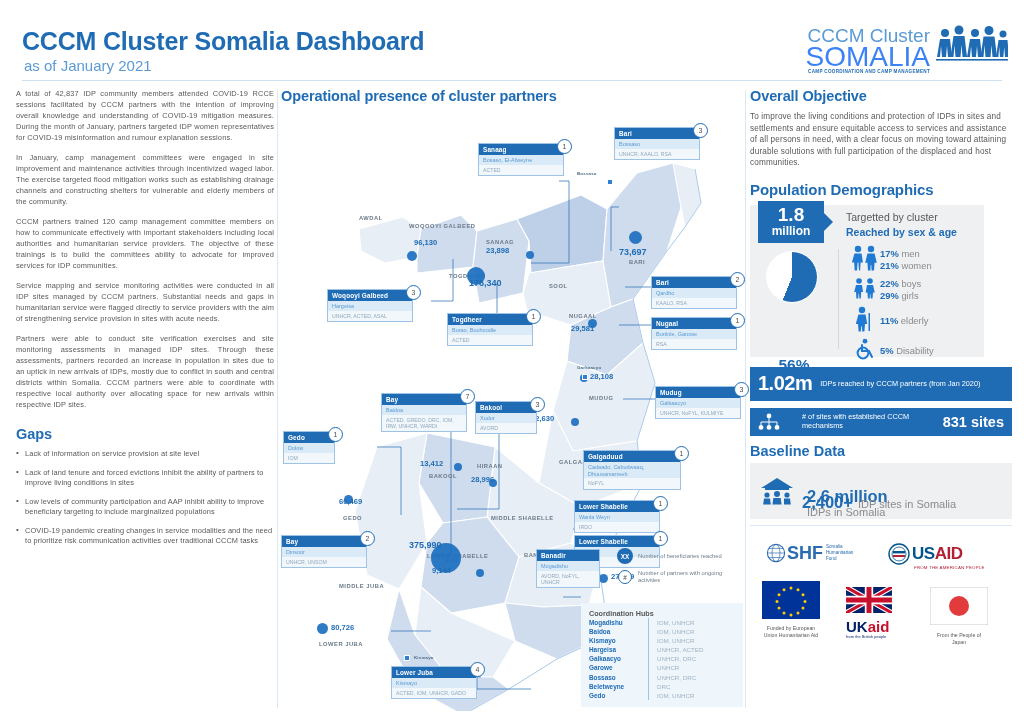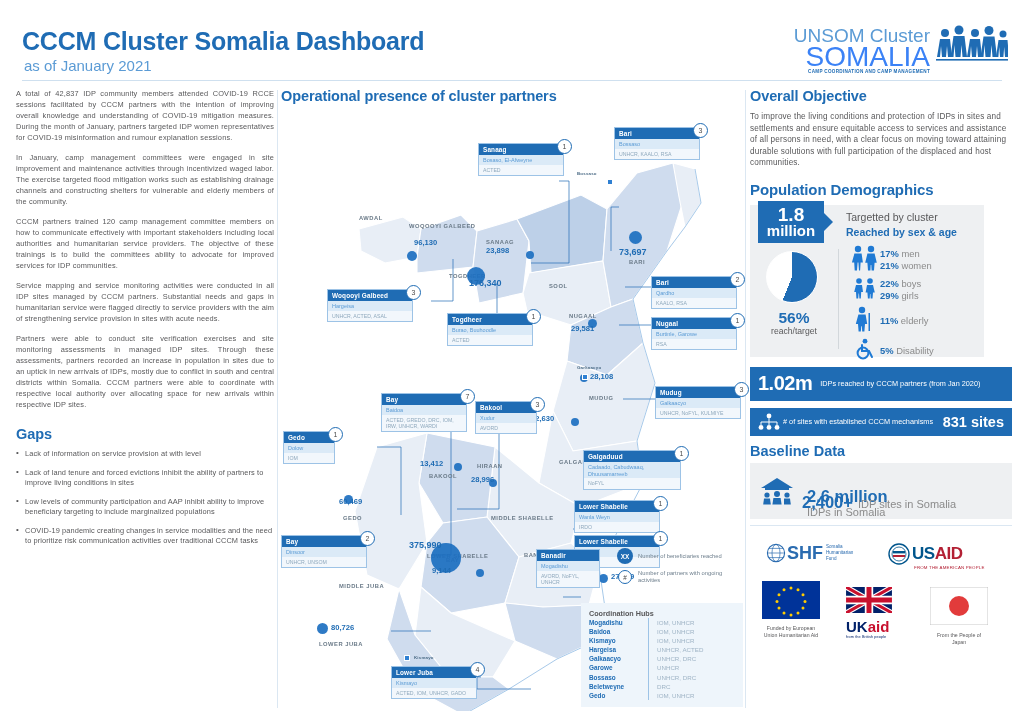--- a/index.html
+++ b/index.html
@@ -129,55 +129,55 @@
   .hubs-c2 div { font-size:6.2px; color:#9fb4c6; line-height:9.1px; }
 
   
   .demo-box { position:absolute; left:0; top:0; width:262px; }
   .demo-panel { position:relative; background:#eef0f2; width:234px; height:152px; margin-top:4px; }
   .bignum {
     position:absolute; left:8px; top:-4px; width:66px; height:42px; background:#1f6cb4;
     color:#ffffff; text-align:center; z-index:3;
   }
   .bignum .n1 { font-size:19px; font-weight:bold; line-height:22px; padding-top:3px; }
-  .bignum .n2 { font-size:15px; font-weight:bold; line-height:10px; }
+  .bignum .n2 { font-size:12px; font-weight:bold; line-height:10px; }
   .bignum:after {
     content:""; position:absolute; right:-9px; top:12px;
     border-top:9px solid transparent; border-bottom:9px solid transparent;
     border-left:9px solid #1f6cb4;
   }
   .targ { position:absolute; left:96px; top:6px; font-size:10.5px; color:#58585a; }
   .reached { position:absolute; left:96px; top:21px; font-size:10.5px; color:#1f6cb4; font-weight:bold; }
   .pie-wrap { position:absolute; left:16px; top:46px; width:56px; height:56px; }
   .pie {
     width:52px; height:52px; border-radius:50%;
     background:conic-gradient(#1f6cb4 0deg 202deg, #ffffff 202deg 360deg);
     border:0.5px solid #ffffff;
   }
   .pct { position:absolute; left:8px; top:104px; width:72px; text-align:center; }
-  .pct .p1 { font-size:15.5px; color:#1f6cb4; font-weight:bold; line-height:17px; }
+  .pct .p1 { font-size:15.5px; color:#1f6cb4; font-weight:bold; line-height:17px;margin-top:47px; }
   .pct .p2 { font-size:8.6px; color:#58585a; line-height:10px; }
   .divline { position:absolute; left:88px; top:44px; width:1px; height:100px; background:#d2d7db; }
   .dem-rows { position:absolute; left:100px; top:40px; width:158px; }
   .dem-row { display:flex; align-items:center; margin-bottom:2px; }
   .dem-ic { width:30px; text-align:center; flex:0 0 30px; }
   .dem-txts { flex:1; }
   .dem-l { font-size:9.4px; line-height:11.5px; }
   .dem-l b { color:#1f6cb4; font-weight:bold; }
   .dem-l span { color:#8b8b8b; }
 
   .blue-bar {
     position:absolute; left:0px; width:262px; background:#1f6cb4; color:#fff;
     display:flex; align-items:center;
   }
   .bb1 { top:162px; height:34px; padding:0 8px; }
   .bb1 .b-n { font-size:20px; font-weight:bold; letter-spacing:-0.5px; }
   .bb1 .b-t { font-size:7.3px; line-height:8.6px; margin-left:8px; }
   .bb2 { top:203px; height:28px; padding:0 8px; }
-  .bb2 .b-t { font-size:7.3px; line-height:8.6px; margin-left:3px; flex:1; }
+  .bb2 .b-t { font-size:7.3px; line-height:8.6px; margin-left:22px; flex:1; }
   .bb2 .b-n { font-size:14.5px; font-weight:bold; }
 
   .baseline-h { position:absolute; left:0; top:238px; font-size:14.5px; color:#1f6cb4; font-weight:bold; }
   .base-panel { position:absolute; left:0; top:258px; width:262px; height:56px; background:#eef0f2; }
   .base-row { position:absolute; left:52px; display:flex; align-items:baseline; }
   .base-row.r1 { top:24px;flex-direction:column; }
   .base-row.r2 { top:30px; }
   .base-n { font-size:16.5px; color:#1f6cb4; font-weight:bold; }
   .base-t { font-size:11px; color:#8b8b8b; margin-left:5px; }
 
@@ -192,21 +192,21 @@
 <body>
 
 <div class="page">
 
   <div class="header">
     <div class="title">CCCM Cluster Somalia Dashboard</div>
     <div class="subtitle">as of January 2021</div>
 
     <div class="brand">
       <div style="position:relative; padding-right:78px;">
-        <div class="brand-l1">UNSOM Cluster</div>
+        <div class="brand-l1">CCCM Cluster</div>
         <div class="brand-l2">SOMALIA</div>
         <div class="brand-l3">CAMP COORDINATION AND CAMP MANAGEMENT</div>
         <svg class="brand-logo" viewBox="0 0 72 48">
           <g fill="#1f6cb4">
             <circle cx="9" cy="9" r="4"></circle>
               <path d="M4 15h10l2 18h-4l-1-11-1 11H6L5 22 4 33H1z"></path>
             <circle cx="23" cy="6" r="4.5"></circle>
               <path d="M17.5 12h11l2.5 21h-4.5l-1-12-1 12h-5l-1-12-1 12h-3z"></path>
             <circle cx="39" cy="9" r="4"></circle>
               <path d="M34 15h10l2 18h-4l-1-11-1 11h-4l-1-11-1 11h-3z"></path>
@@ -227,21 +227,21 @@
 
   <div class="col-left">
     <p class="body">A total of 42,837 IDP community members attended COVID-19 RCCE sessions facilitated by CCCM partners with the intention of improving overall knowledge and understanding of COVID-19 mitigation measures. During the month of January, partners targeted IDP women representatives for COVID-19 misinformation and rumour explanation sessions.</p>
     <p class="body">In January, camp management committees were engaged in site improvement and maintenance activities through incentivized waged labor. The exercise targeted flood mitigation works such as establishing drainage channels and constructing shelters for vulnerable and elderly members of the community.</p>
     <p class="body">CCCM partners trained 120 camp management committee members on how to communicate effectively with important stakeholders including local authorities and humanitarian service providers. The objective of these trainings is to build the committees ability to advocate for improved services for IDP communities.</p>
     <p class="body">Service mapping and service monitoring activities were conducted in all IDP sites managed by CCCM partners. Substantial needs and gaps in humanitarian service were flagged directly to service providers with the aim of strengthening service provision in sites with acute needs.</p>
     <p class="body">Partners were able to conduct site verification exercises and site monitoring assessments in managed IDP sites. Through these assessments, partners recorded an increase in population in sites due to an uptick in new arrivals of IDPs, mostly due to conflict in south and central districts within Somalia. CCCM partners were able to coordinate with respective local authority over allocating space for new arrivals within respective IDP sites.</p>
 
     <h2 class="sec" style="margin-top:16px;">Gaps</h2>
     <ul class="gaps">
-      <li>Lack of information on service provision at with level</li>
+      <li>Lack of information on service provision at site level</li>
       <li>Lack of land tenure and forced evictions inhibit the ability of partners to improve living conditions in sites</li>
       <li>Low levels of community participation and AAP inhibit ability to improve beneficiary targeting to include marginalized populations</li>
       <li>COVID-19 pandemic creating changes in service modalities and the need to prioritize risk communication activities over traditional CCCM tasks</li>
     </ul>
   </div>
 
   <div class="col-mid">
     <h2 class="sec mid">Operational presence of cluster partners</h2>
 
     <div class="map-wrap">

